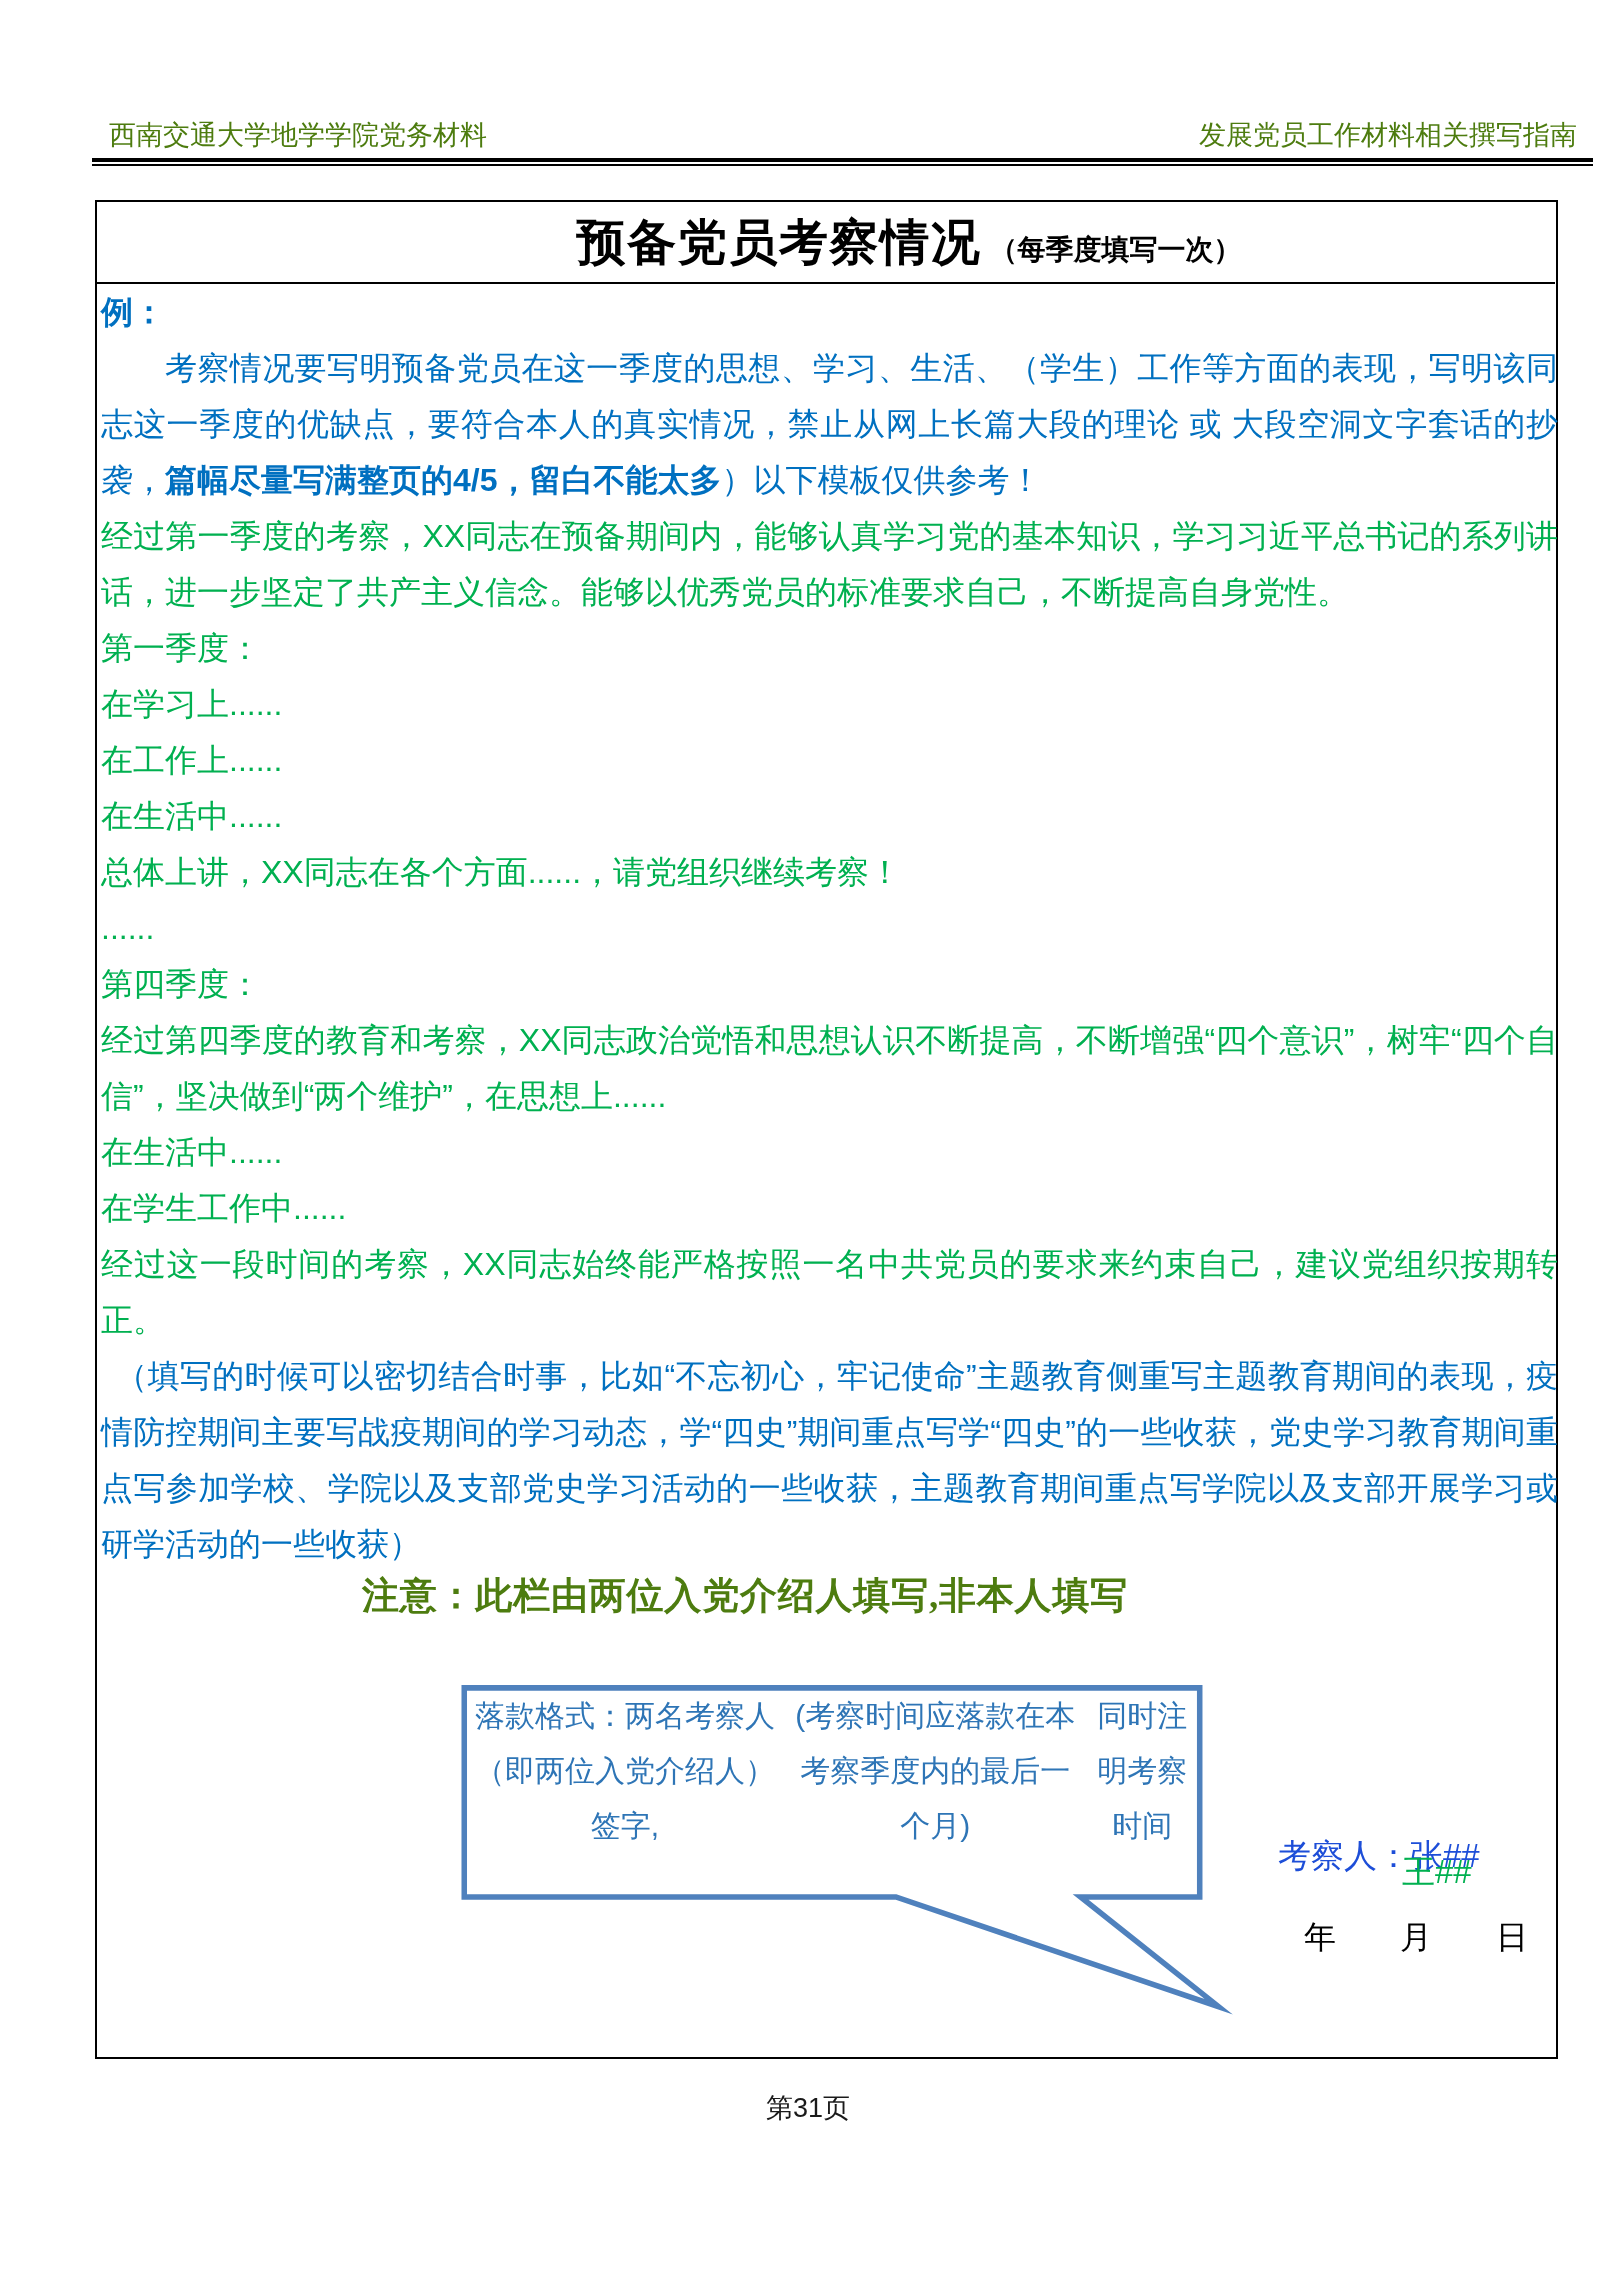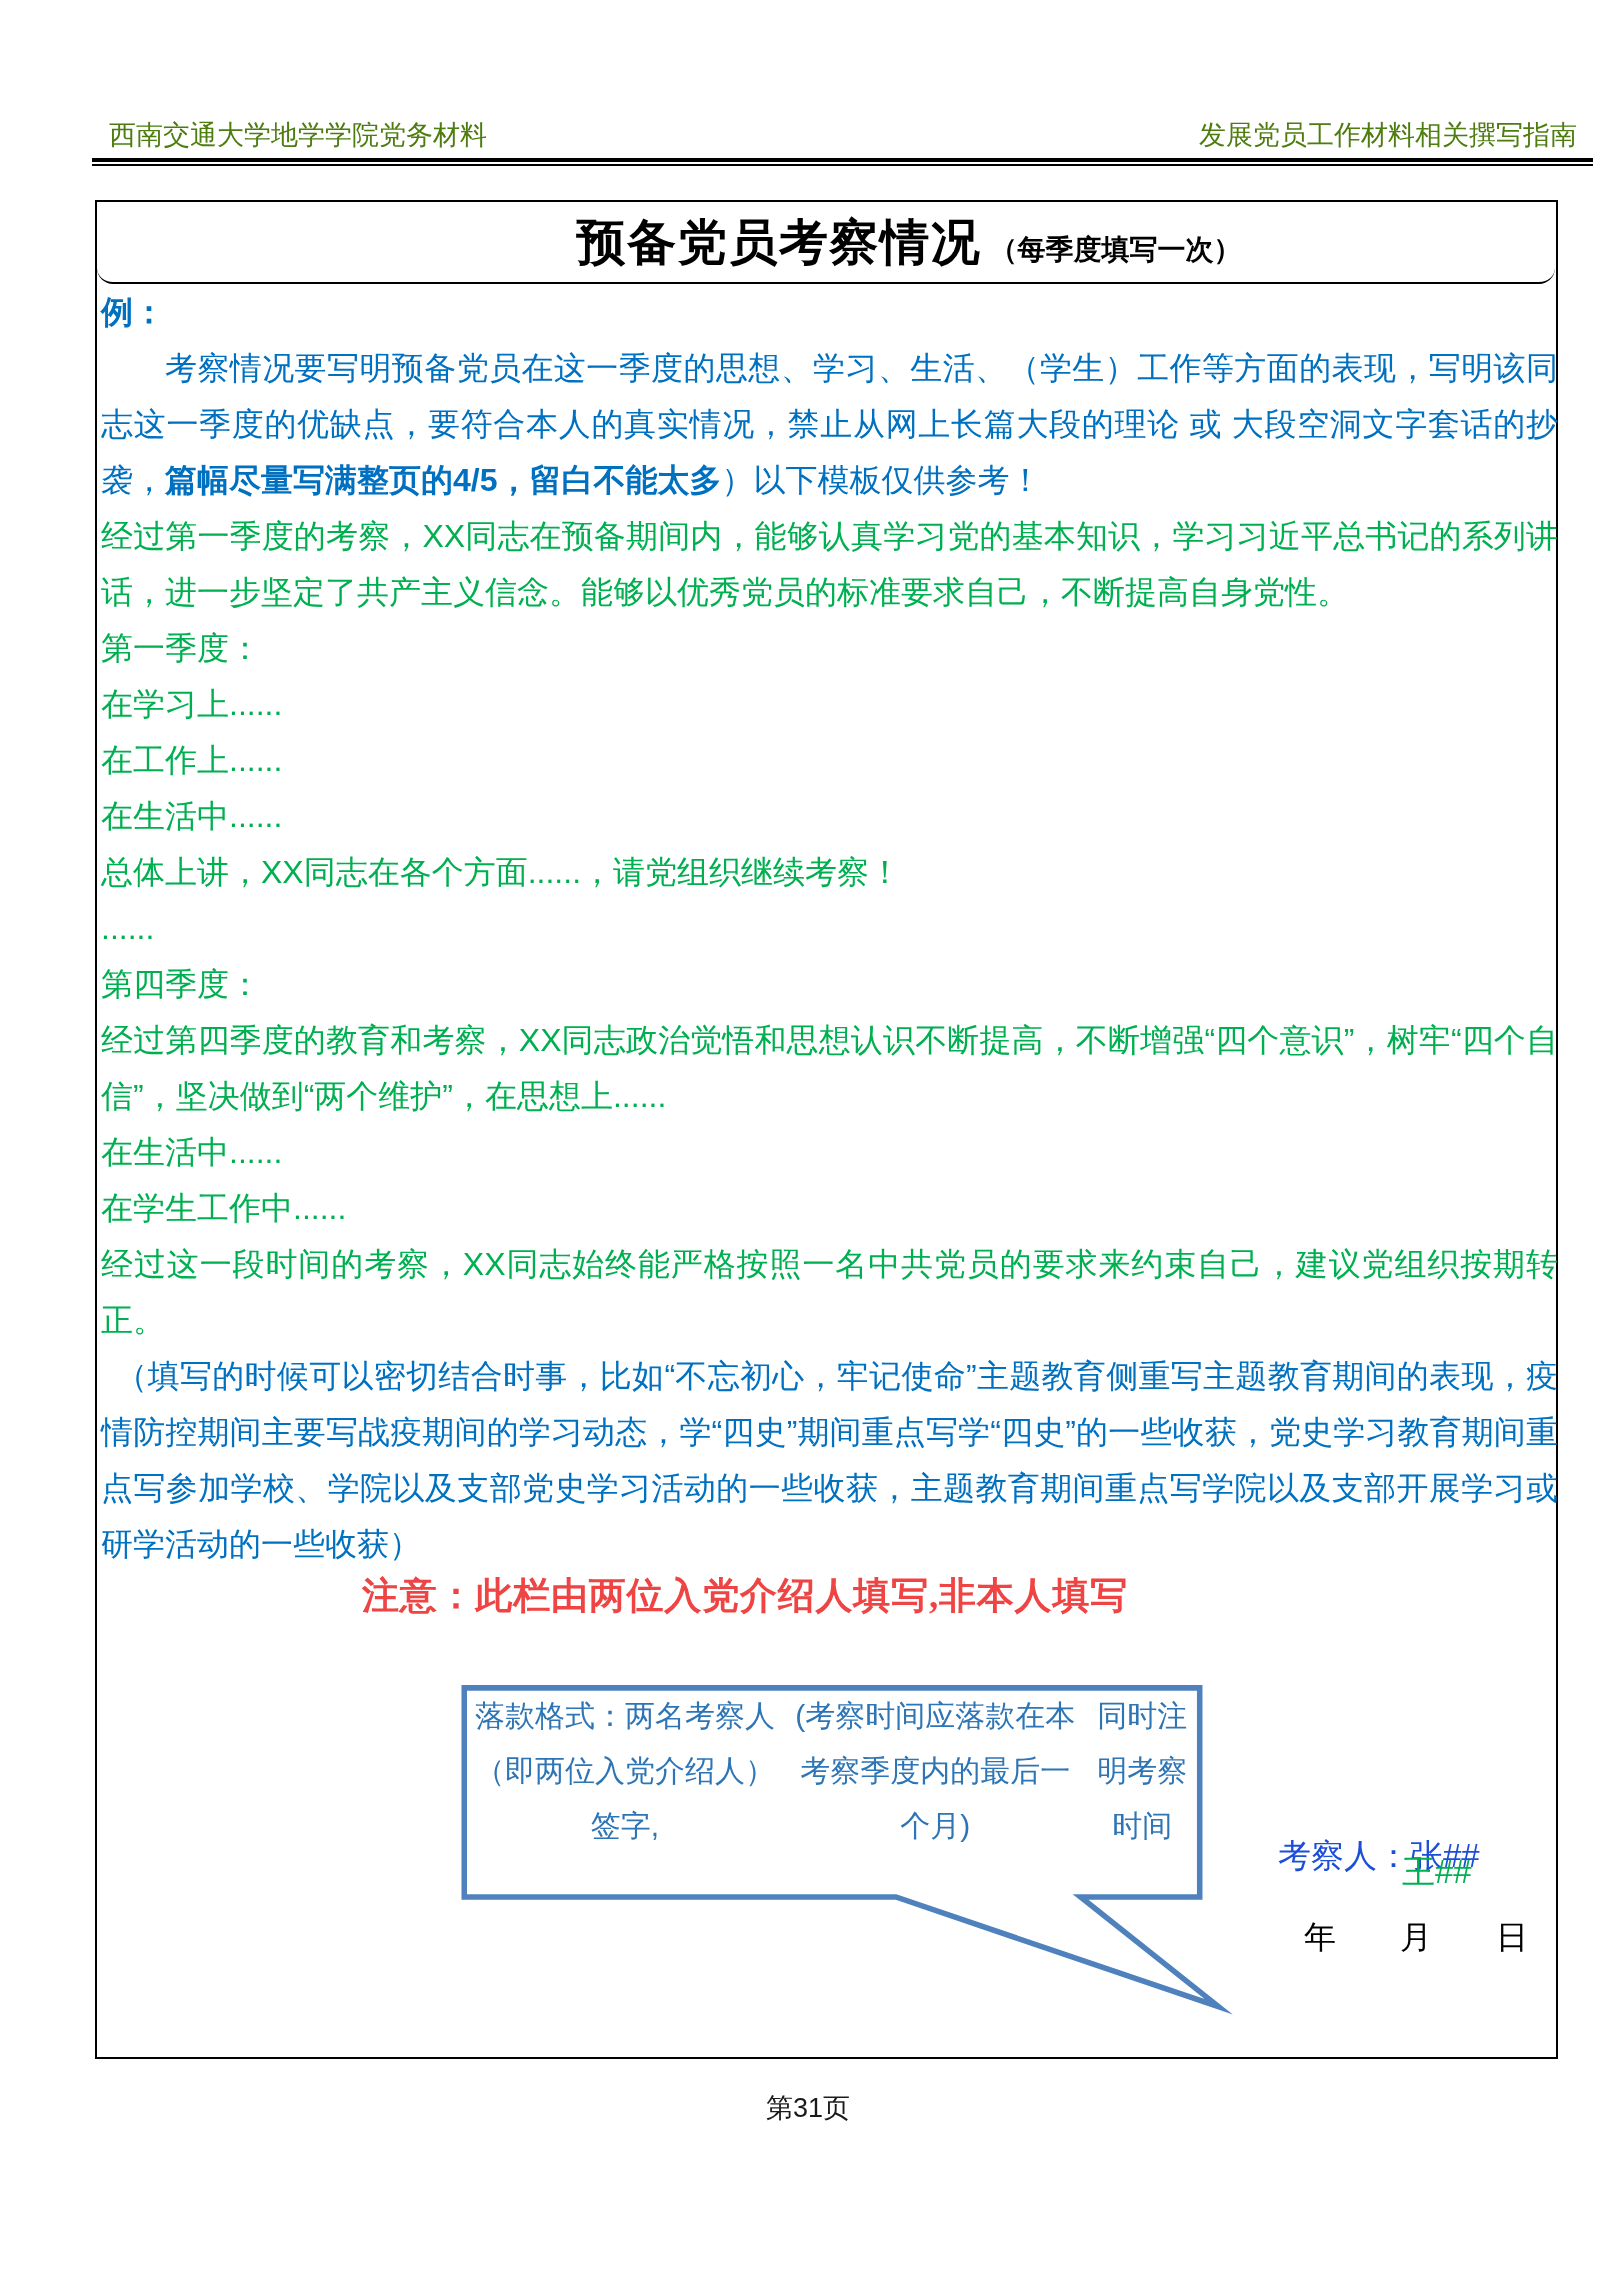--- a/index.html
+++ b/index.html
@@ -22,21 +22,21 @@
   .hdr-rule .thin{height:1.6px;background:#000;margin-top:2.4px;}
   
   .form-box{
     position:absolute;left:95px;top:200px;
     width:1463px;height:1859px;
     border:2.4px solid #000;background:#fff;box-sizing:border-box;
   }
   .title-row{
     position:absolute;left:97px;top:203px;width:1458px;height:79px;
     border-bottom:2.4px solid #000;
-    text-align:center;line-height:79px;white-space:nowrap;border-radius:16px;
+    text-align:center;line-height:79px;white-space:nowrap;
   }
   .title-inner{position:relative;left:83px;}
   .form-title{
     font-family:"Liberation Serif",serif;font-weight:bold;
     font-size:49px;color:#000;letter-spacing:1.6px;
   }
   .form-title-suffix{
     font-family:"Liberation Serif",serif;font-weight:bold;
     font-size:28px;color:#000;margin-left:8px;
   }
@@ -51,21 +51,21 @@
   .blue{color:#0070C0;}
   .green{color:#00B050;}
   .bold{font-weight:bold;}
   .indent2{text-indent:2em;}
   .indent-half{text-indent:0.45em;}
   
   .notice{
     position:absolute;left:97px;top:1571px;width:1296px;
     text-align:center;
     font-family:"Liberation Serif",serif;font-weight:bold;
-    font-size:37px;color:#ef4444;letter-spacing:0.8px;
+    font-size:37px;color:#4d7c0f;letter-spacing:0.8px;
   }
   
   .callout-svg{position:absolute;left:442px;top:1665px;pointer-events:none;}
   .bubble-path{fill:#ffffff;stroke:#4F81BD;stroke-width:7px;stroke-miterlimit:12;}
   .callout-text{
     position:absolute;left:464px;top:1688px;width:736px;height:209px;
     display:flex;flex-direction:row;justify-content:center;
     text-align:center;color:#2E75B6;font-size:30px;line-height:55px;
   }
   

